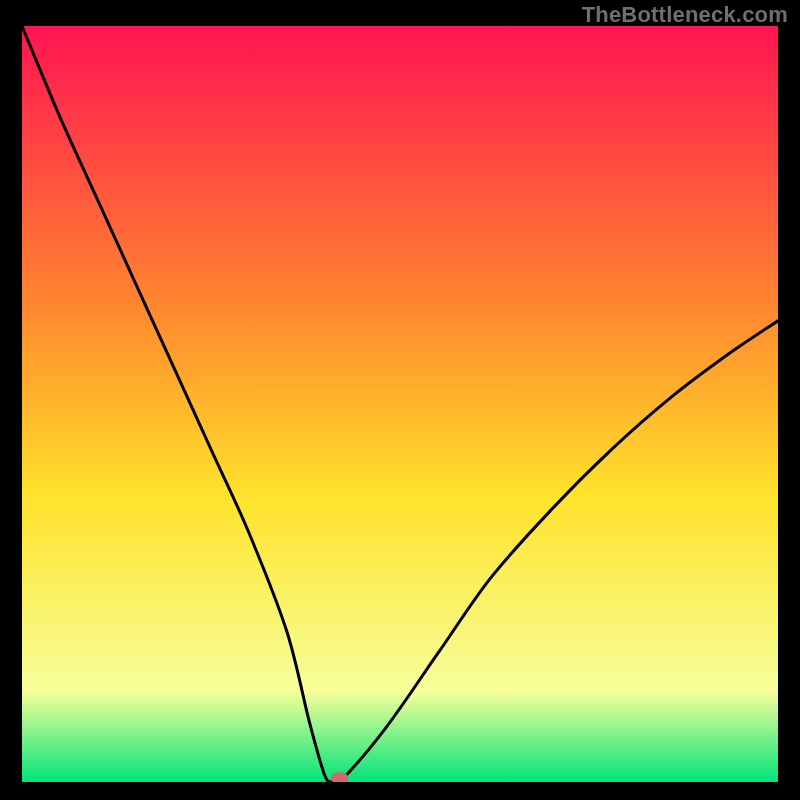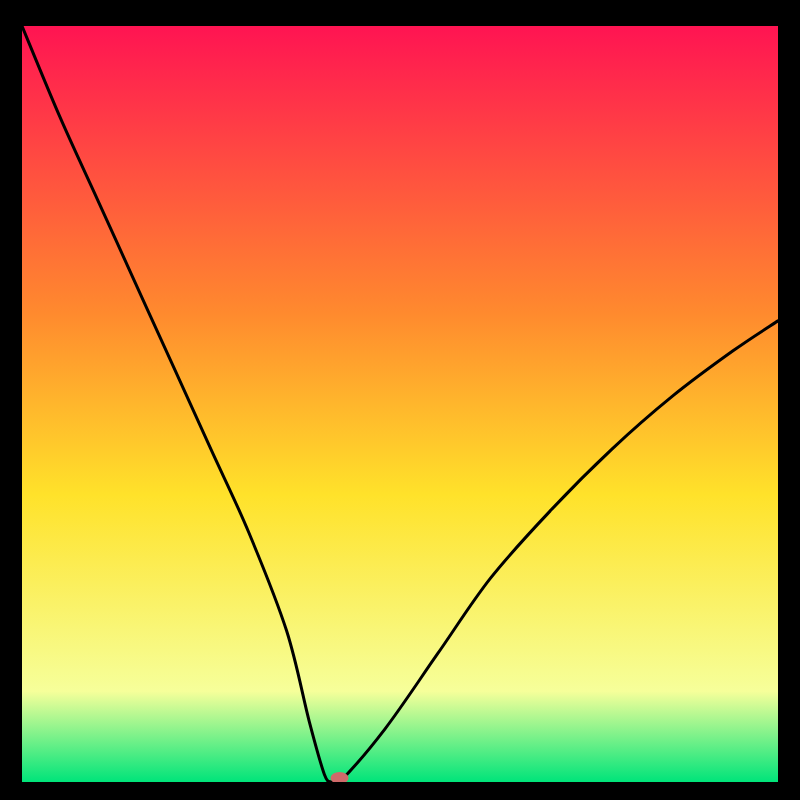--- a/index.html
+++ b/index.html
@@ -38,20 +38,21 @@
   }
   svg {
     display: block;
   }
 </style>
 </head>
 <body>
 
 <div class="frame">
 
+  <div class="watermark">TheBottleneck.com</div>
 
   <div class="plot-wrap">
     <svg id="plot-svg" width="756" height="756" viewBox="0 0 756 756">
       <defs>
         <linearGradient id="bg-grad" x1="0" y1="0" x2="0" y2="1">
           <stop id="g0" offset="0%" stop-color="#ff1452"></stop>
           <stop id="g1" offset="38%" stop-color="#ff8a2e"></stop>
           <stop id="g2" offset="62%" stop-color="#ffe22a"></stop>
           <stop id="g3" offset="88%" stop-color="#f6ff9a"></stop>
           <stop id="g4" offset="100%" stop-color="#00e47a"></stop>

